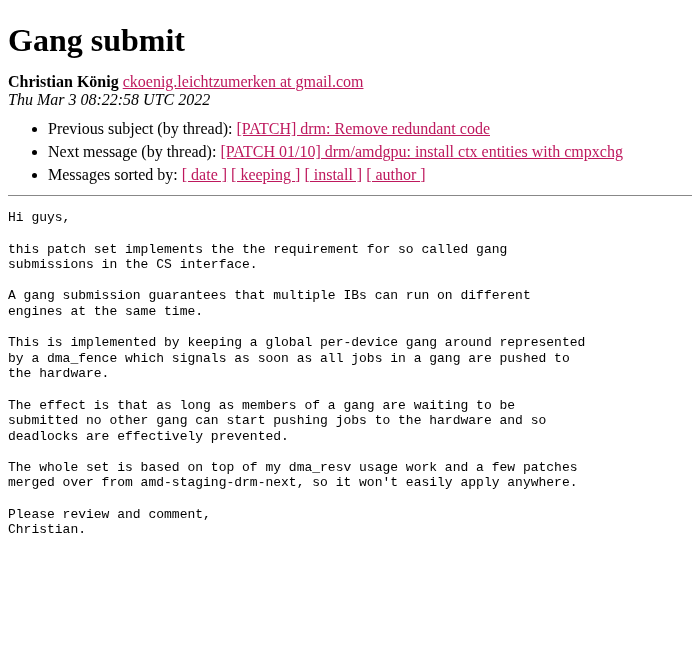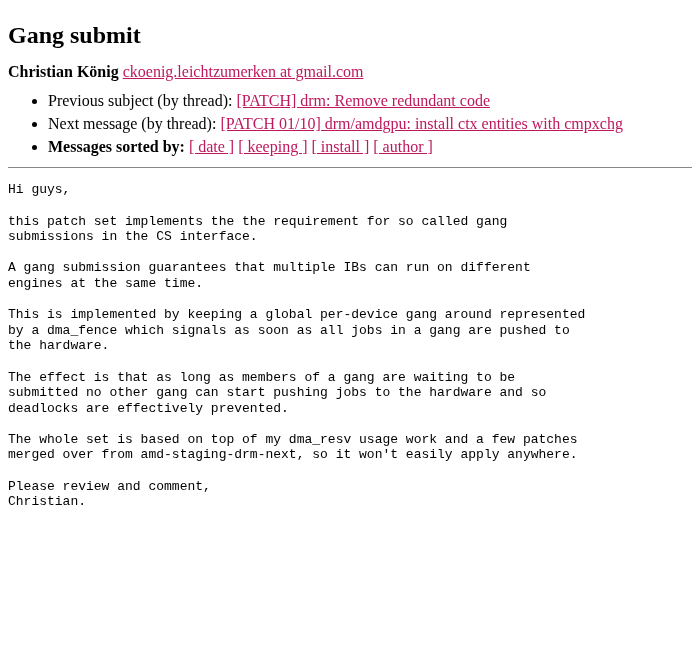--- a/index.html
+++ b/index.html
@@ -4,21 +4,21 @@
   <style>
     body {
       font-family: "Times New Roman", Times, serif;
       font-size: 16px;
       margin: 8px;
       color: #000;
       background: #fff;
       width: 684px;
     }
     h1 {
-      font-size: 24px;
+      font-size: 32px;
       font-weight: bold;
       margin: 14px 0 14px 0;
     }
     .header-block {
       margin-bottom: 10px;
     }
     .author-name {
       font-weight: bold;
     }
     a {
@@ -34,21 +34,21 @@
     }
     li {
       list-style-type: disc;
       margin: 2px 0;
       line-height: 1.3;
     }
     .nav-label {
       font-weight: normal;
     }
     .sort-label {
-      font-weight: bold;
+      font-weight: normal;
       text-align: center;
     }
     hr {
       border: none;
       border-top: 1px solid #888;
       margin: 8px 0 14px 0;
     }
     pre {
       font-family: "Courier New", Courier, monospace;
       font-size: 13px;
@@ -59,20 +59,21 @@
     }
   </style>
 </head>
 <body>
 
 <h1>Gang submit</h1>
 
 <div class="header-block">
   <span class="author-name">Christian König</span>
   <a href="#">ckoenig.leichtzumerken at gmail.com</a><br>
+  <span class="date">Thu Mar 3 08:22:58 UTC 2022</span>
 </div>
 
 <ul>
   <li>
     <span class="nav-label">Previous subject (by thread): </span><a href="#">[PATCH] drm: Remove redundant code</a>
   </li>
   <li>
     <span class="nav-label">Next message (by thread): </span><a href="#">[PATCH 01/10] drm/amdgpu: install ctx entities with cmpxchg</a>
   </li>
   <li>

